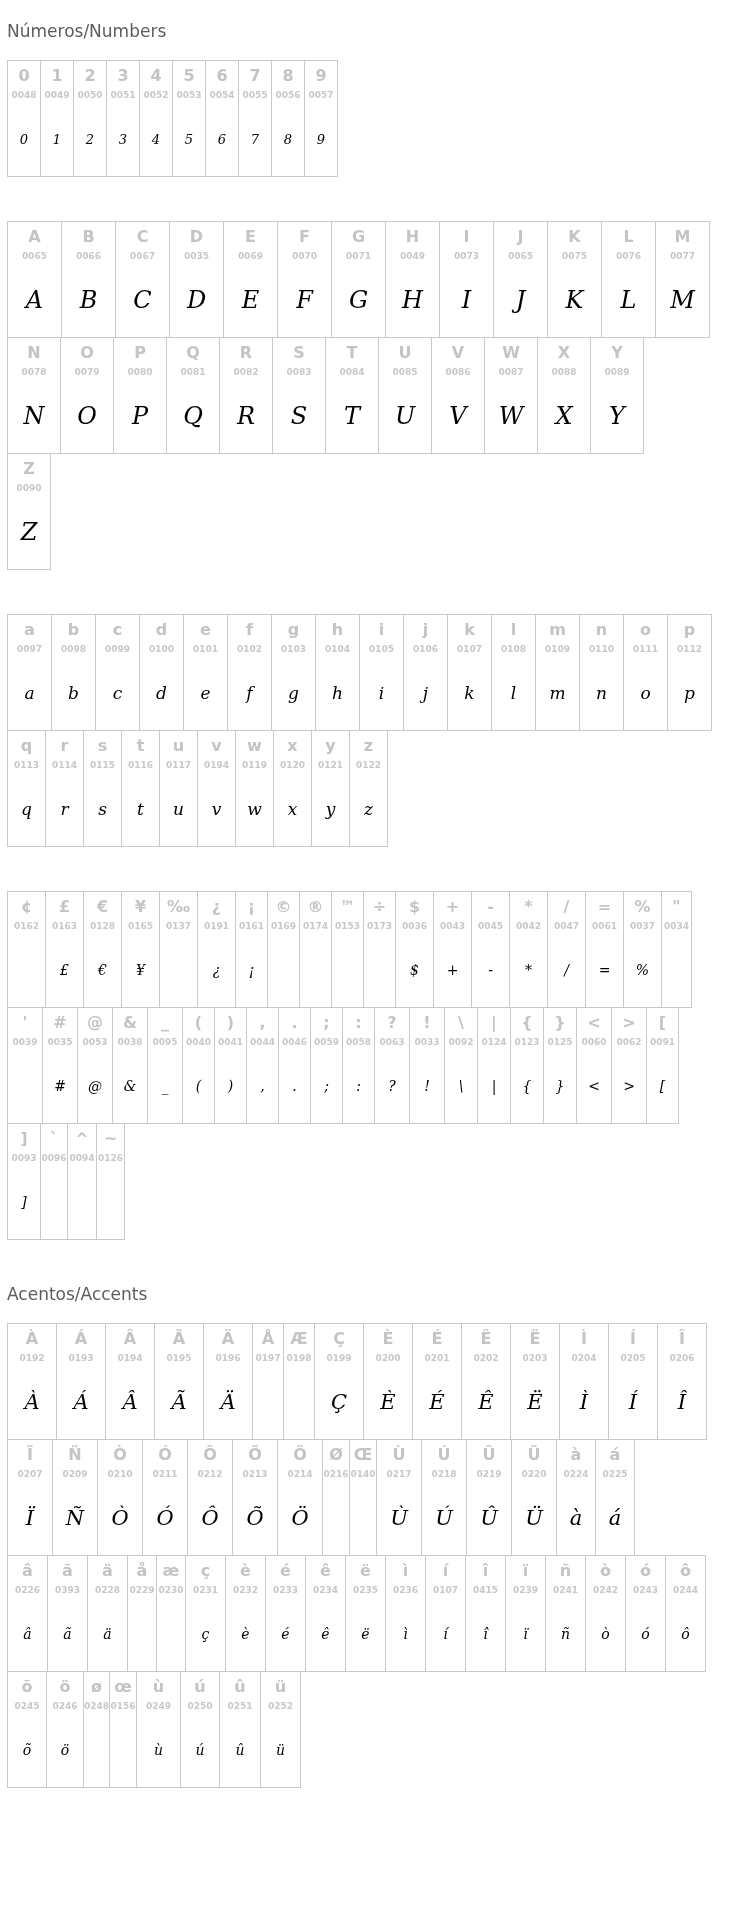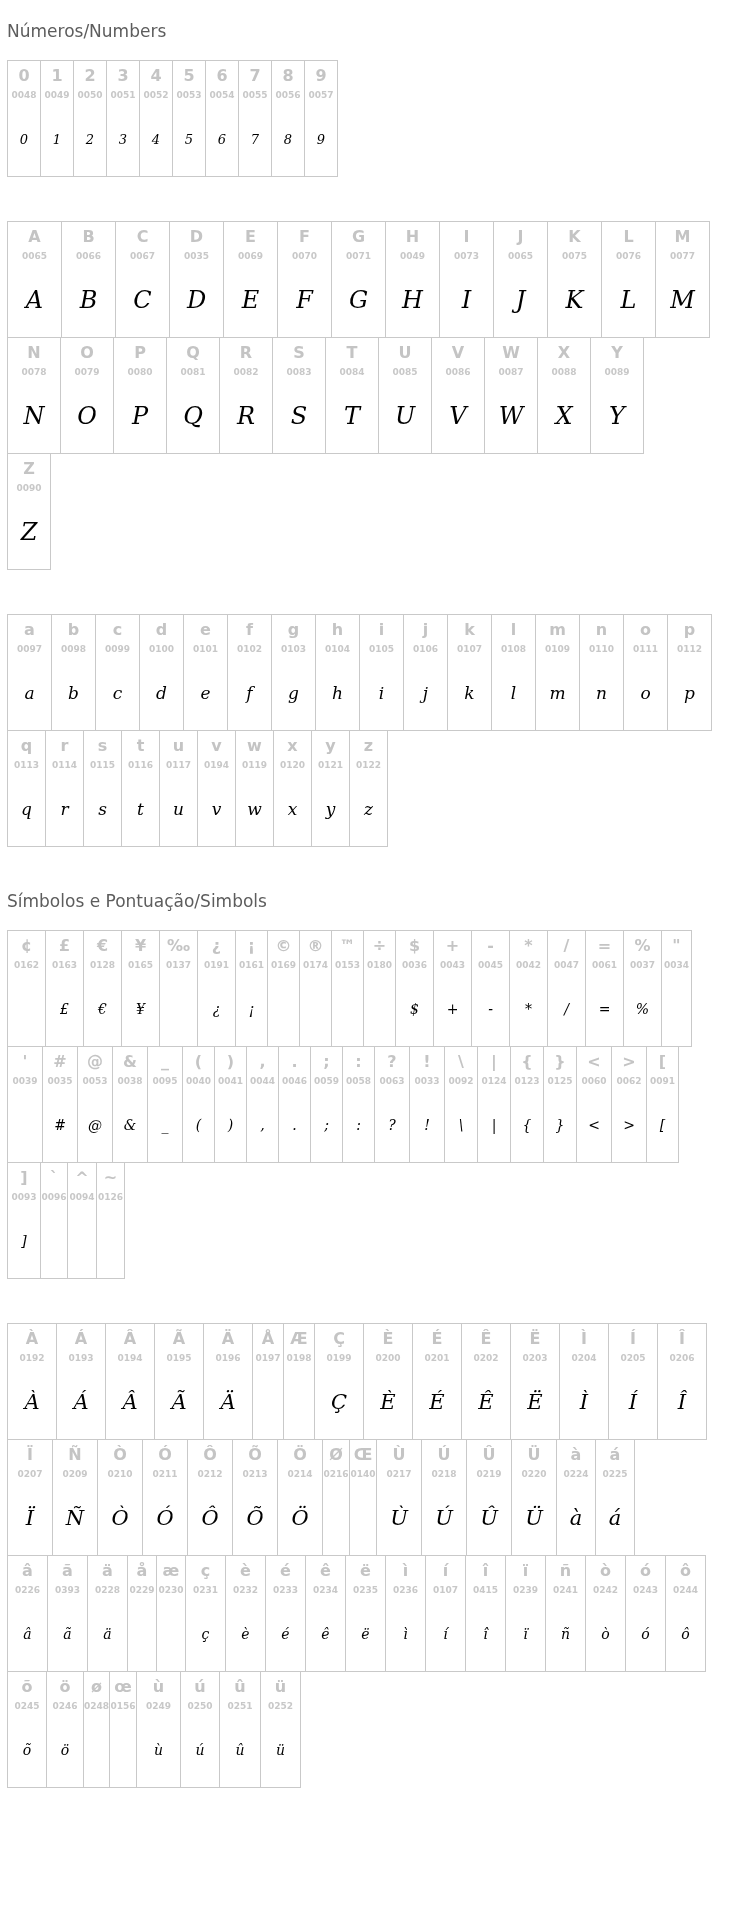--- a/index.html
+++ b/index.html
@@ -392,21 +392,20 @@
           <div class="cell-glyph">y</div>
         </div>
         <div class="cell kind-lower" style="width: 39px;">
           <div class="cell-char">z</div>
           <div class="cell-code">0122</div>
           <div class="cell-glyph">z</div>
         </div>
       </div>
     </section>
     <section class="section">
-      <h2 class="section-title">Símbolos e Pontuação/Simbols</h2>
       <div class="row">
         <div class="cell kind-symbols" style="width: 39px;">
           <div class="cell-char">¢</div>
           <div class="cell-code">0162</div>
           <div class="cell-glyph"></div>
         </div>
         <div class="cell kind-symbols" style="width: 39px;">
           <div class="cell-char">£</div>
           <div class="cell-code">0163</div>
           <div class="cell-glyph">£</div>
@@ -446,21 +445,21 @@
           <div class="cell-code">0174</div>
           <div class="cell-glyph"></div>
         </div>
         <div class="cell kind-symbols" style="width: 33px;">
           <div class="cell-char">™</div>
           <div class="cell-code">0153</div>
           <div class="cell-glyph"></div>
         </div>
         <div class="cell kind-symbols" style="width: 33px;">
           <div class="cell-char">÷</div>
-          <div class="cell-code">0180</div>
+          <div class="cell-code">0173</div>
           <div class="cell-glyph"></div>
         </div>
         <div class="cell kind-symbols" style="width: 39px;">
           <div class="cell-char">$</div>
           <div class="cell-code">0036</div>
           <div class="cell-glyph">$</div>
         </div>
         <div class="cell kind-symbols" style="width: 39px;">
           <div class="cell-char">+</div>
           <div class="cell-code">0043</div>
@@ -616,20 +615,21 @@
           <div class="cell-glyph"></div>
         </div>
         <div class="cell kind-symbols" style="width: 29px;">
           <div class="cell-char">~</div>
           <div class="cell-code">0126</div>
           <div class="cell-glyph"></div>
         </div>
       </div>
     </section>
     <section class="section">
+      <h2 class="section-title">Acentos/Accents</h2>
       <div class="row">
         <div class="cell kind-acc-caps" style="width: 50px;">
           <div class="cell-char">À</div>
           <div class="cell-code">0192</div>
           <div class="cell-glyph">À</div>
         </div>
         <div class="cell kind-acc-caps" style="width: 50px;">
           <div class="cell-char">Á</div>
           <div class="cell-code">0193</div>
           <div class="cell-glyph">Á</div>

